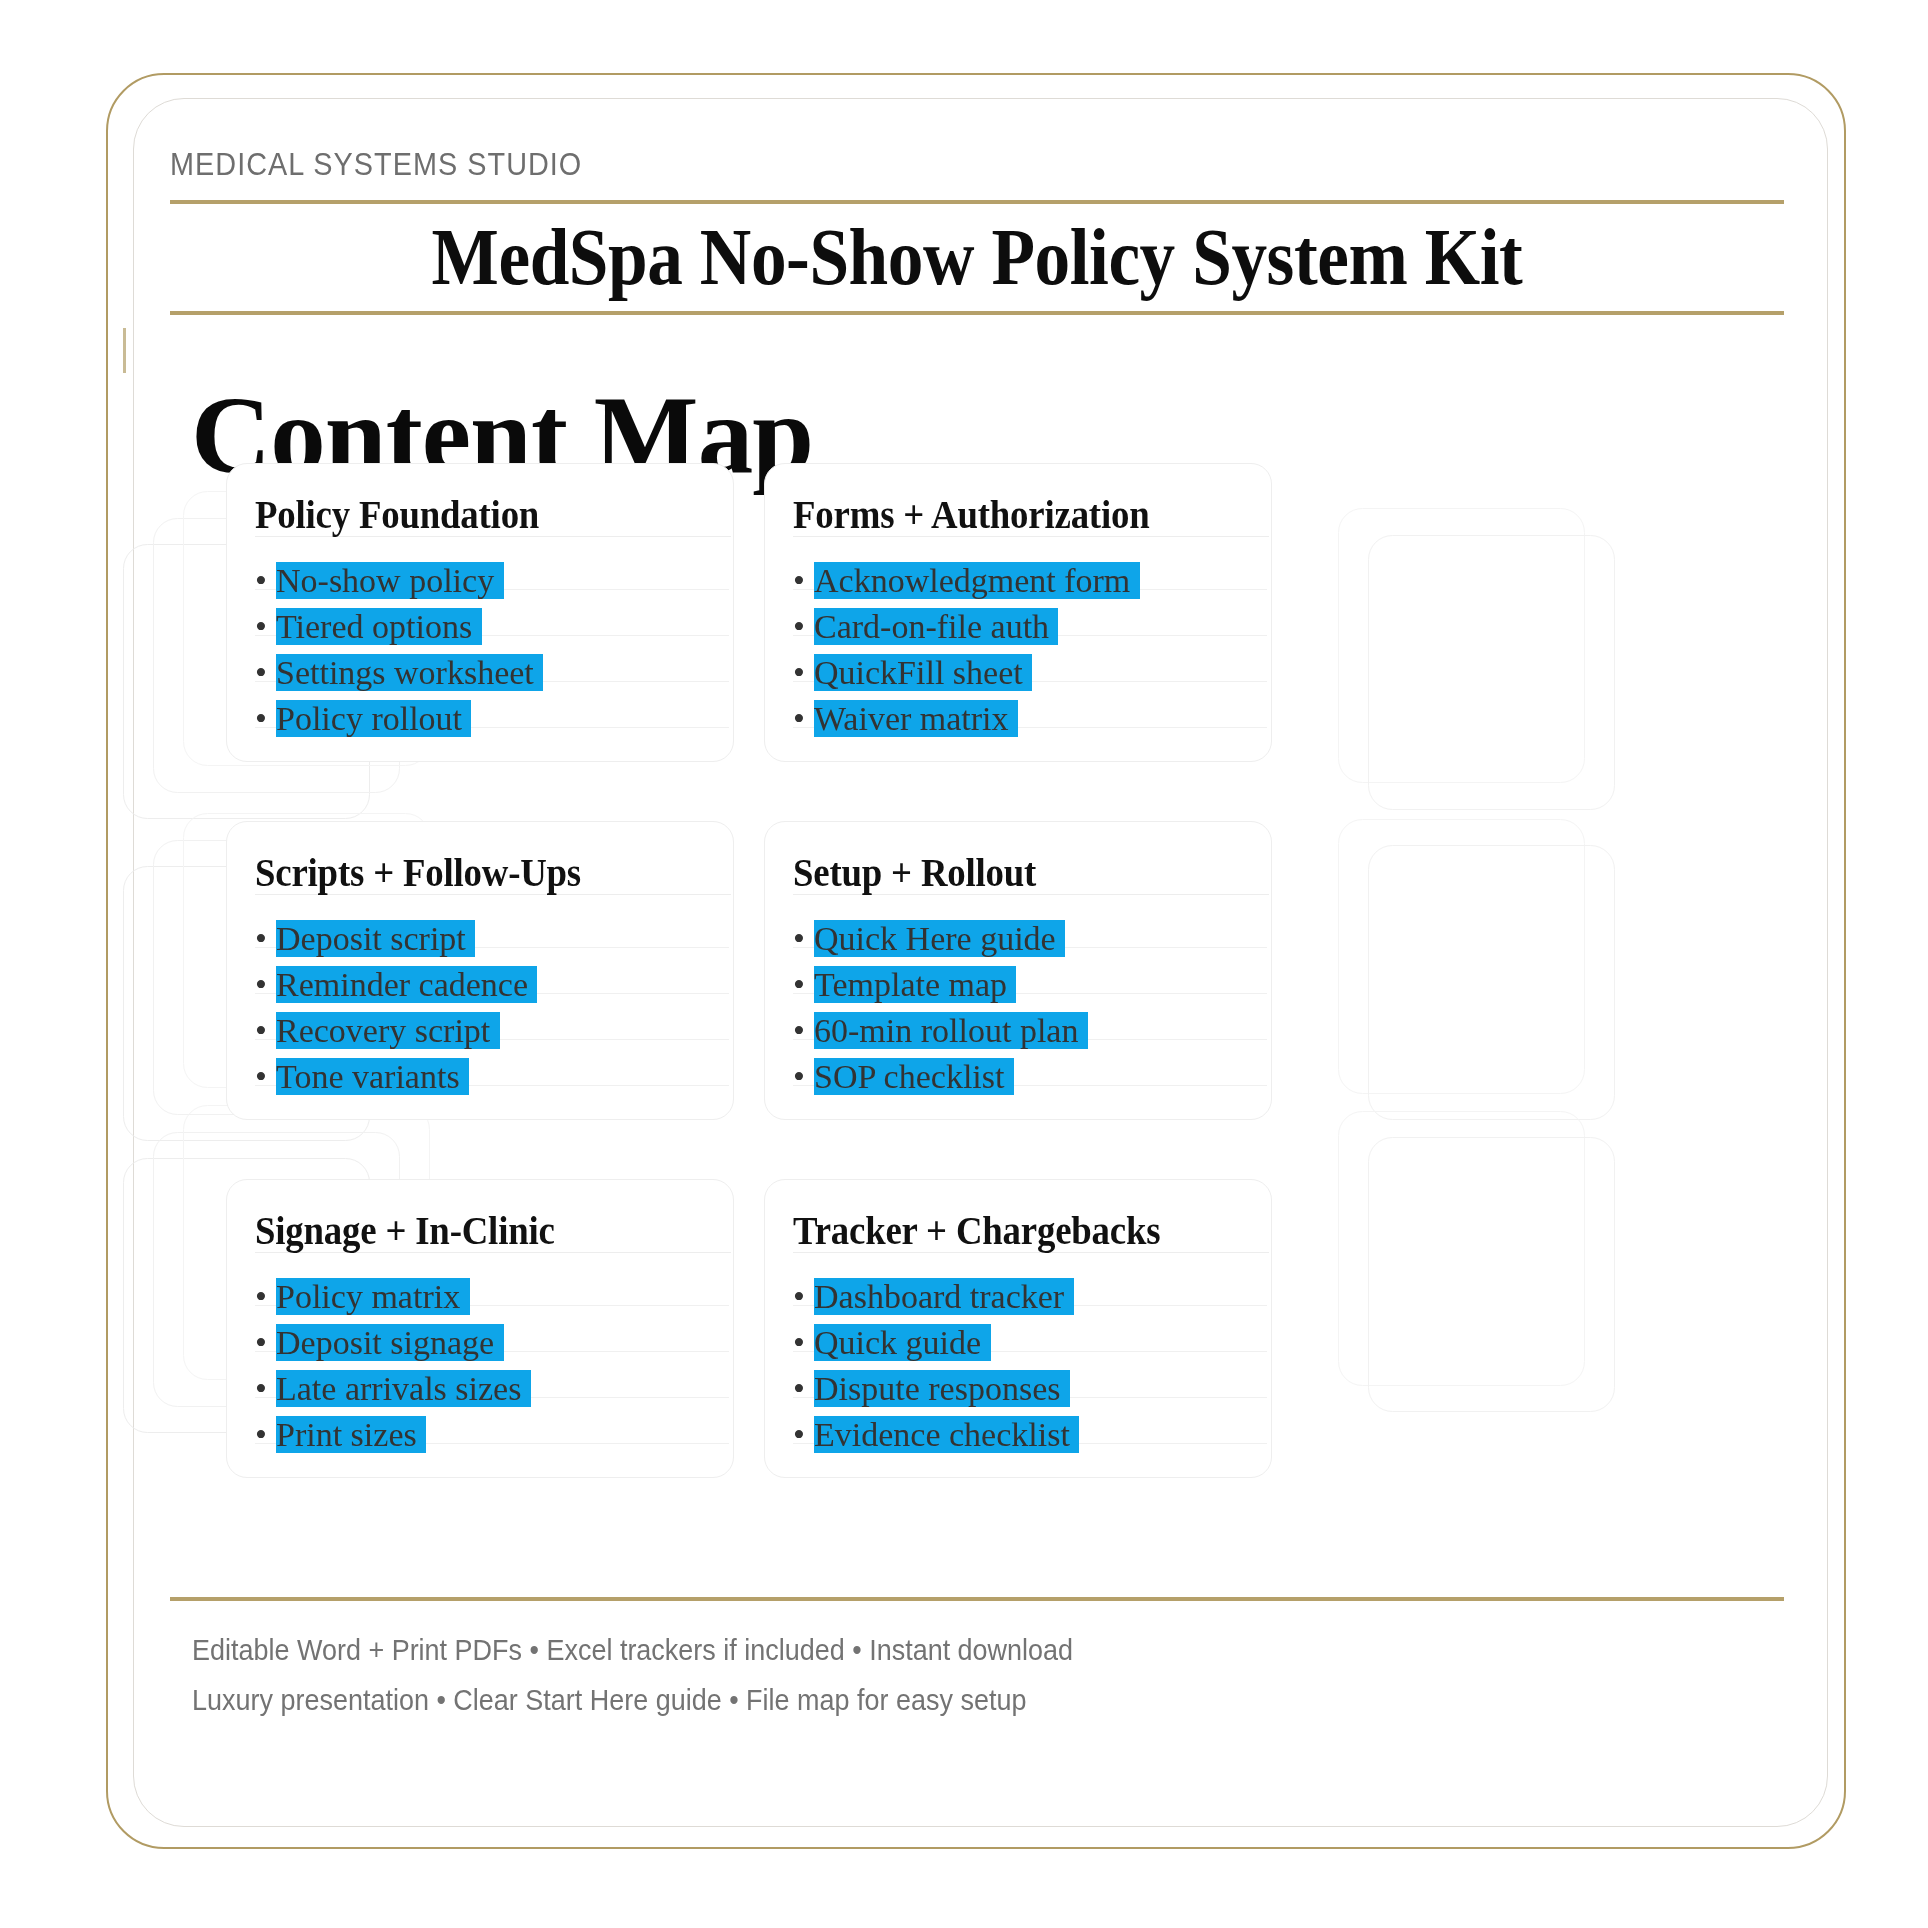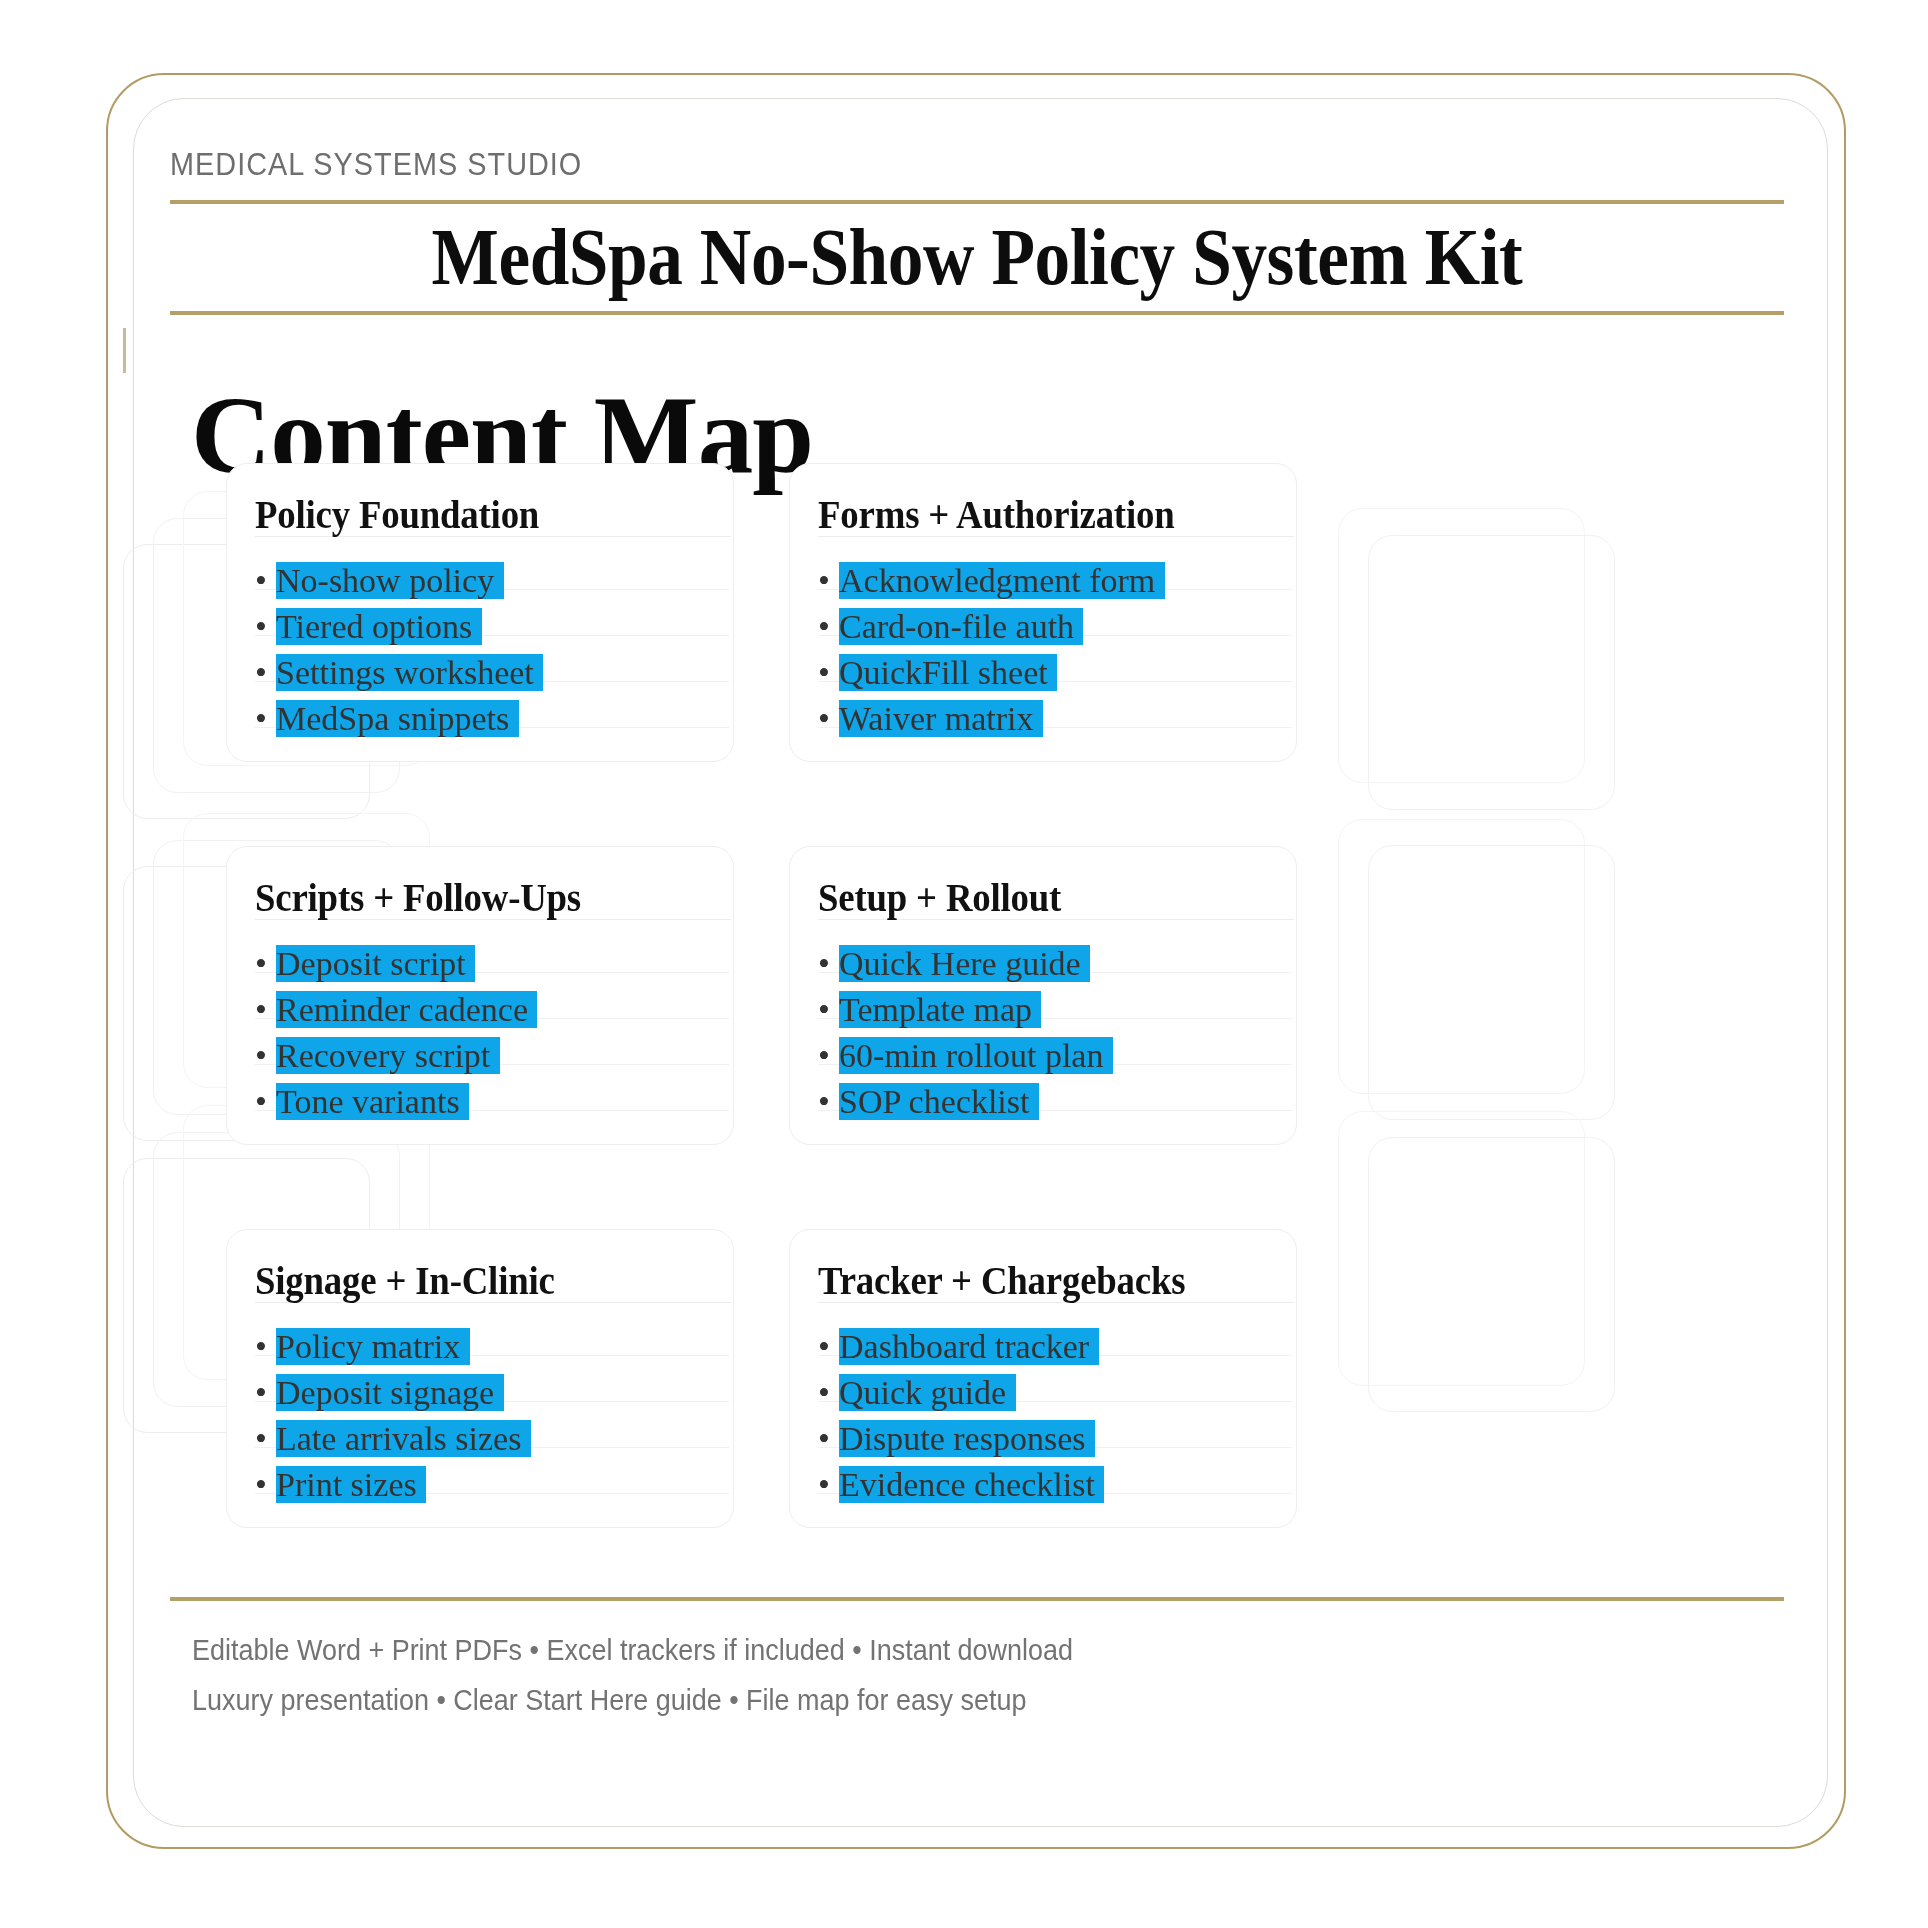--- a/index.html
+++ b/index.html
@@ -143,21 +143,20 @@
   
   .grid {
     position: absolute;
     left: 56px;
     top: 331px;
     width: 1563px;
     display: grid;
     grid-template-columns: 527px 527px;
     column-gap: 0px;
     row-gap: 0px;
-    gap: 25px;
   }
   .grid-cell {
     position: relative;
     height: 358px;
   }
   .grid-cell.col-b { margin-left: 11px; }
 
   .card {
     position: absolute;
     left: 0;
@@ -304,21 +303,21 @@
     <div class="grid">
 
       <div class="grid-cell col-a">
         <div class="card">
           <div class="card-title-rule"></div>
           <div class="card-title">Policy Foundation</div>
           <ul class="card-list">
             <li><span class="bullet">•</span><span class="txt">No-show policy</span></li>
             <li><span class="bullet">•</span><span class="txt">Tiered options</span></li>
             <li><span class="bullet">•</span><span class="txt">Settings worksheet</span></li>
-            <li><span class="bullet">•</span><span class="txt">MedSpa snippets</span></li>
+            <li><span class="bullet">•</span><span class="txt">Policy rollout</span></li>
           </ul>
         </div>
       </div>
 
       <div class="grid-cell col-b">
         <div class="card">
           <div class="card-title-rule"></div>
           <div class="card-title">Forms + Authorization</div>
           <ul class="card-list">
             <li><span class="bullet">•</span><span class="txt">Acknowledgment form</span></li>

